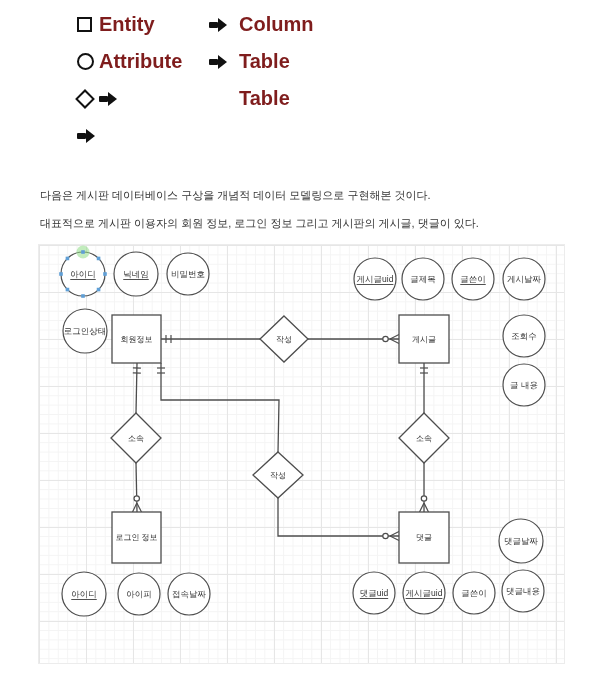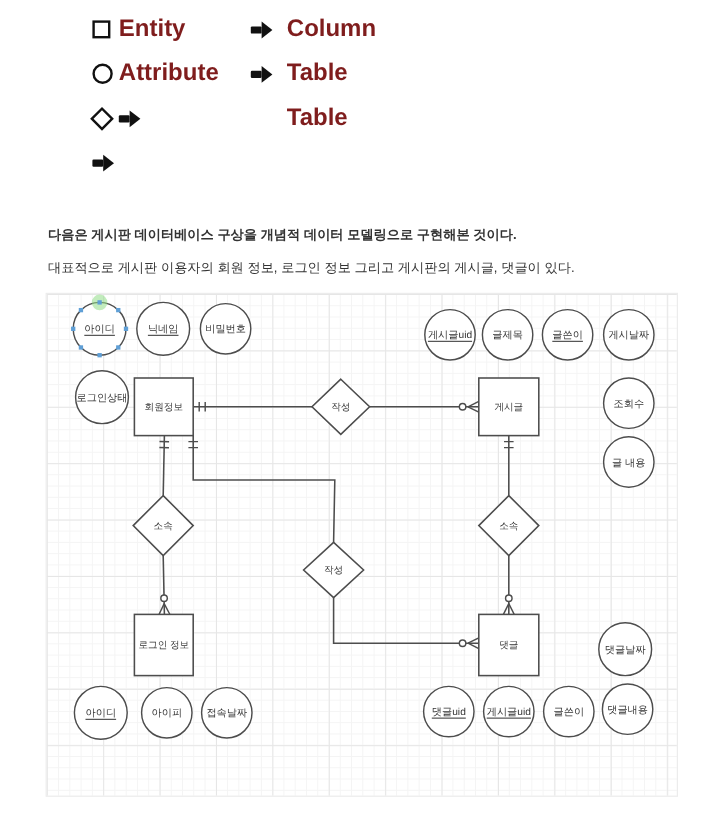--- a/index.html
+++ b/index.html
@@ -16,21 +16,21 @@
   }
   .symcell{display:flex;align-items:center;}
   .sym-square{width:11px;height:11px;border:2.4px solid #111;}
   .sym-circle{width:13px;height:13px;border:2.4px solid #111;border-radius:50%;}
   .sym-diamond{width:10px;height:10px;border:2.2px solid #111;transform:rotate(45deg);margin-left:1px;}
   .arrow{display:flex;align-items:center;}
   .arrow .bar{width:9px;height:6px;background:#111;border-radius:1px;}
   .arrow .head{width:0;height:0;border-left:9px solid #111;border-top:7px solid transparent;border-bottom:7px solid transparent;}
   
   .desc{position:absolute;left:40px;font-size:11px;color:#333;white-space:nowrap;}
-  .desc.l1{top:188px;font-weight:bold;}
+  .desc.l1{top:188px;}
   .desc.l2{top:216px;text-align:center;}
   
   #canvas{
     position:absolute;left:38px;top:244px;width:525px;height:418px;
     background-color:#ffffff;
     background-image:
       linear-gradient(#e6e6e6 1px, transparent 1px),
       linear-gradient(90deg,#e6e6e6 1px, transparent 1px),
       linear-gradient(#f4f4f4 1px, transparent 1px),
       linear-gradient(90deg,#f4f4f4 1px, transparent 1px);

